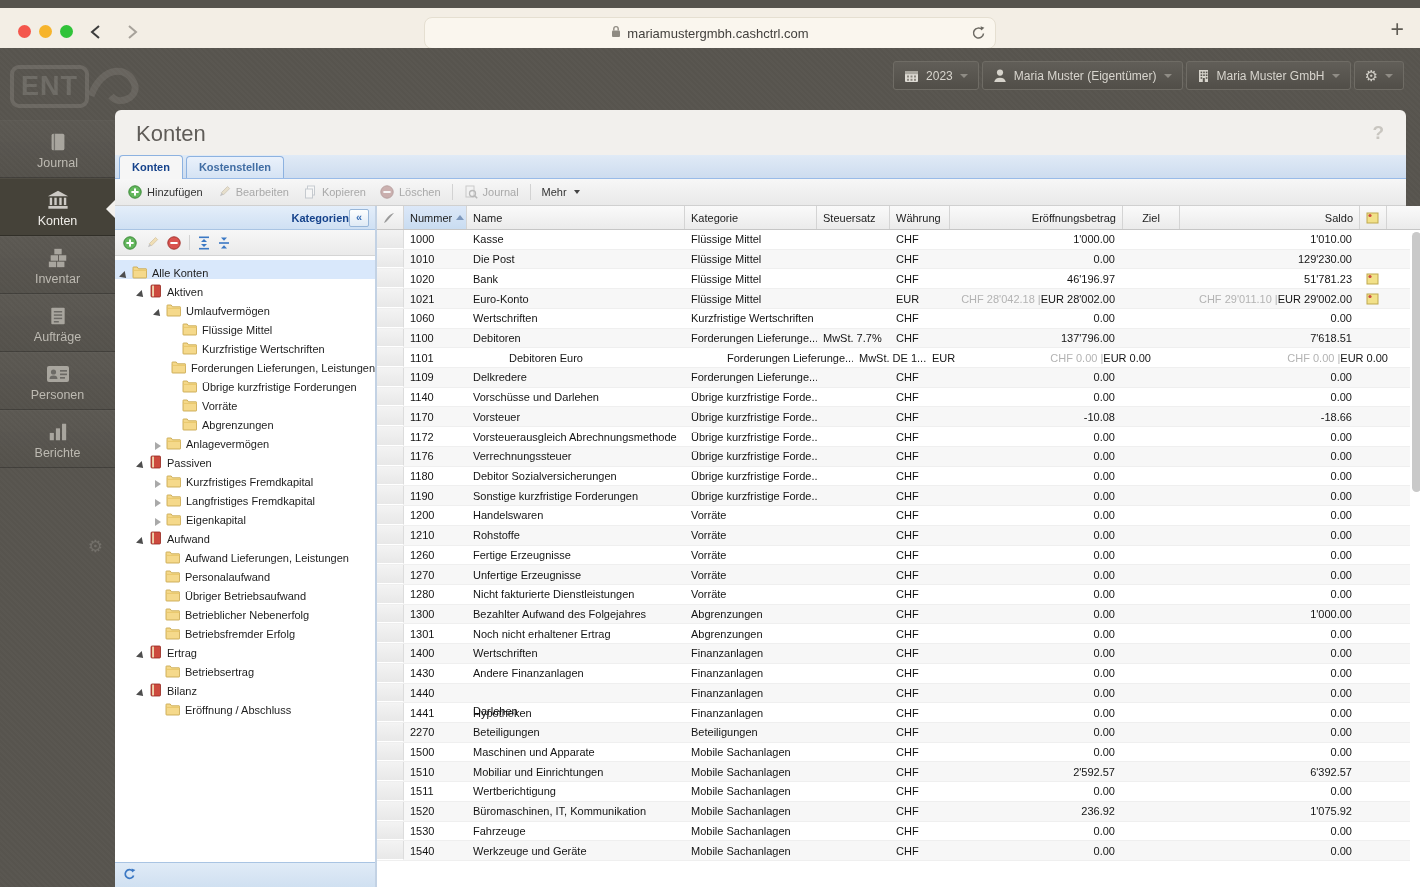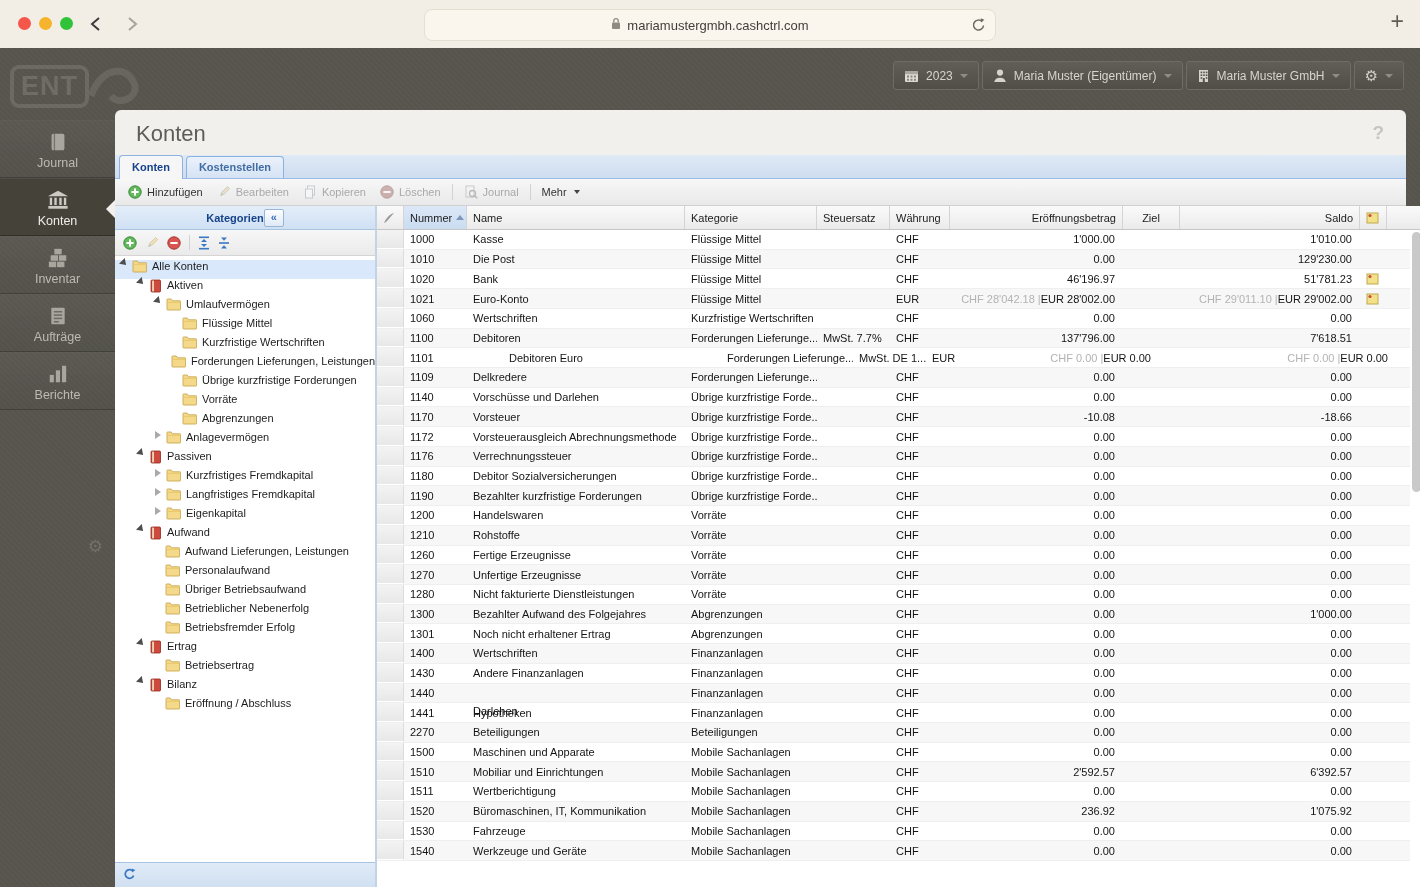--- a/index.html
+++ b/index.html
@@ -1,18 +1,18 @@
 <!DOCTYPE html>
 <html><head>
 <meta charset="utf-8">
 <style>
   html,body{margin:0;padding:0;width:1420px;height:887px;overflow:hidden;
     font-family:"Liberation Sans",sans-serif;background:#56534d;}
   
-  .chrome{position:absolute;top:0;left:0;width:1420px;height:48px;background:#f3eee5;
+  .chrome{position:absolute;top:8px;left:0;width:1420px;height:48px;background:#f3eee5;
     border-bottom:1px solid #d8d2c6;}
   .lights{position:absolute;left:18px;top:17px;display:flex;gap:8px;}
   .light{width:13px;height:13px;border-radius:50%;}
   .l-red{background:#f4564c}.l-yellow{background:#f6b42c}.l-green{background:#30c339}
   .navbtns{position:absolute;left:90px;top:16px;display:flex;gap:26px;}
   .url-pill{position:absolute;left:50%;top:9px;transform:translateX(-50%);width:570px;height:30px;
     background:#faf6ee;border:1px solid #e5dfd1;border-radius:8px;display:flex;align-items:center;
     justify-content:center;gap:6px;color:#413f3c;font-size:13px;}
   .reload{position:absolute;right:10px;top:7px;}
   .newtab{position:absolute;right:16px;top:8px;font-size:23px;color:#5f5c55;font-weight:300;}
@@ -65,30 +65,30 @@
   .search{display:flex;align-items:center;}
   .search input{width:130px;height:16px;border:1px solid #b7bbc0;border-right:none;
     border-radius:3px 0 0 3px;padding:1px 6px;font-size:11px;font-family:"Liberation Sans",sans-serif;}
   .search input::placeholder{color:#9b9b9b;}
   .search-btn{width:25px;height:20px;background:linear-gradient(#7ba7dd,#4a7ec2);
     border:1px solid #3a6db1;border-radius:0 3px 3px 0;display:flex;align-items:center;justify-content:center;}
   
   .content{position:absolute;top:96px;bottom:0;left:0;right:0;display:flex;}
   .cats{width:260px;display:flex;flex-direction:column;background:#fff;}
   .cats-header{height:24px;box-sizing:border-box;background:linear-gradient(#e4eefa,#cfe0f3);
-    border-bottom:1px solid #a9c4e3;display:flex;align-items:center;justify-content:center;
+    border-bottom:1px solid #a9c4e3;display:flex;align-items:center;justify-content:flex-end;
     padding:0 6px;font-size:11px;font-weight:bold;color:#15428b;}
   .collapse-btn{width:18px;height:16px;background:linear-gradient(#fdfefe,#dfeaf5);
     border:1px solid #98b6d8;border-radius:2px;color:#3a6fb5;font-size:11px;line-height:14px;
     text-align:center;font-weight:bold;}
   .cats-toolbar{height:26px;box-sizing:border-box;background:linear-gradient(#f7f7f7,#eaeaea);
     border-bottom:1px solid #d5d5d5;display:flex;align-items:center;gap:8px;padding:0 8px;}
   .csep{width:1px;height:15px;background:#d2d2d2;}
   .cats-tree{flex:1;background:#fff;overflow:hidden;padding-top:4px;}
-  .tree-row{height:19px;display:flex;align-items:flex-start;font-size:11px;color:#1d1d1d;white-space:nowrap;}
+  .tree-row{height:19px;display:flex;align-items:flex-end;font-size:11px;color:#1d1d1d;white-space:nowrap;}
   .tree-row.selected{background:#d9e8fb;}
   .arrow-exp{width:0;height:0;border-left:4px solid transparent;border-right:4px solid transparent;
     border-top:6px solid #4d4d4d;transform:rotate(-45deg);margin:0 4px 0 0;}
   .arrow-col{width:0;height:0;border-top:4px solid transparent;border-bottom:4px solid transparent;
     border-left:6px solid #a9a9a9;margin:0 5px 0 1px;}
   .arrow-leaf{width:11px;}
   .tree-ico{margin-right:5px;display:flex;}
   .statusbar{height:25px;box-sizing:border-box;background:linear-gradient(#e0ebf7,#d0e0f1);
     border-top:1px solid #a9c4e3;display:flex;align-items:center;padding:0 8px;font-size:11px;color:#3c3c3c;}
   .splitter{width:8px;background:#dde6f1;border-left:1px solid #c3d2e4;border-right:1px solid #c3d2e4;
@@ -263,20 +263,35 @@
                 <rect x="7" y="10" width="10" height="1.8"></rect>
                 <rect x="7" y="14" width="10" height="1.8"></rect>
                 <rect x="7" y="18" width="6" height="1.8"></rect>
               </g>
             </svg>
           </div>
           <div>Aufträge</div>
         </div>
         <div class="nav-item">
           <div class="nicon">
+            <svg width="24" height="20" viewBox="0 0 24 20" fill="currentColor">
+              <rect x="1" y="2" width="22" height="16" rx="2"></rect>
+              <circle cx="7.5" cy="8" r="2.6" fill="rgba(0,0,0,.4)"></circle>
+              <path d="M3.5 15 a4 3.4 0 0 1 8 0 Z" fill="rgba(0,0,0,.4)"></path>
+              <g fill="rgba(0,0,0,.4)">
+                <rect x="14" y="6" width="7" height="1.7"></rect>
+                <rect x="14" y="9.5" width="7" height="1.7"></rect>
+                <rect x="14" y="13" width="5" height="1.7"></rect>
+              </g>
+            </svg>
+          </div>
+          <div>Personen</div>
+        </div>
+        <div class="nav-item">
+          <div class="nicon">
             <svg width="22" height="22" viewBox="0 0 24 24" fill="currentColor">
               <rect x="3" y="13" width="4.5" height="8"></rect>
               <rect x="9.7" y="8" width="4.5" height="13"></rect>
               <rect x="16.4" y="3" width="4.5" height="18"></rect>
             </svg>
           </div>
           <div>Berichte</div>
         </div>
       </div>
     <div class="sidebar-gear">⚙</div>
@@ -920,21 +935,21 @@
                 </div>
                 <div class="gcell center" style="width: 57px; flex: 0 0 57px;"></div>
                 <div class="gcell right" style="width: 180px; flex: 0 0 180px;">
                   <span>0.00</span>
                 </div>
                 <div class="gcell" style="width: 27px; flex: 0 0 27px;"></div>
               </div>
               <div class="grow">
                 <div class="gcell handle" style="width: 27px; flex: 0 0 27px;"></div>
                 <div class="gcell" style="width: 63px; flex: 0 0 63px;">1190</div>
-                <div class="gcell" style="width: 218px; flex: 0 0 218px;">Bezahlter kurzfristige Forderungen</div>
+                <div class="gcell" style="width: 218px; flex: 0 0 218px;">Sonstige kurzfristige Forderungen</div>
                 <div class="gcell" style="width: 132px; flex: 0 0 132px;">Übrige kurzfristige Forde...</div>
                 <div class="gcell" style="width: 73px; flex: 0 0 73px;"></div>
                 <div class="gcell" style="width: 60px; flex: 0 0 60px;">CHF</div>
                 <div class="gcell right" style="width: 173px; flex: 0 0 173px;">
                   <span>0.00</span>
                 </div>
                 <div class="gcell center" style="width: 57px; flex: 0 0 57px;"></div>
                 <div class="gcell right" style="width: 180px; flex: 0 0 180px;">
                   <span>0.00</span>
                 </div>

